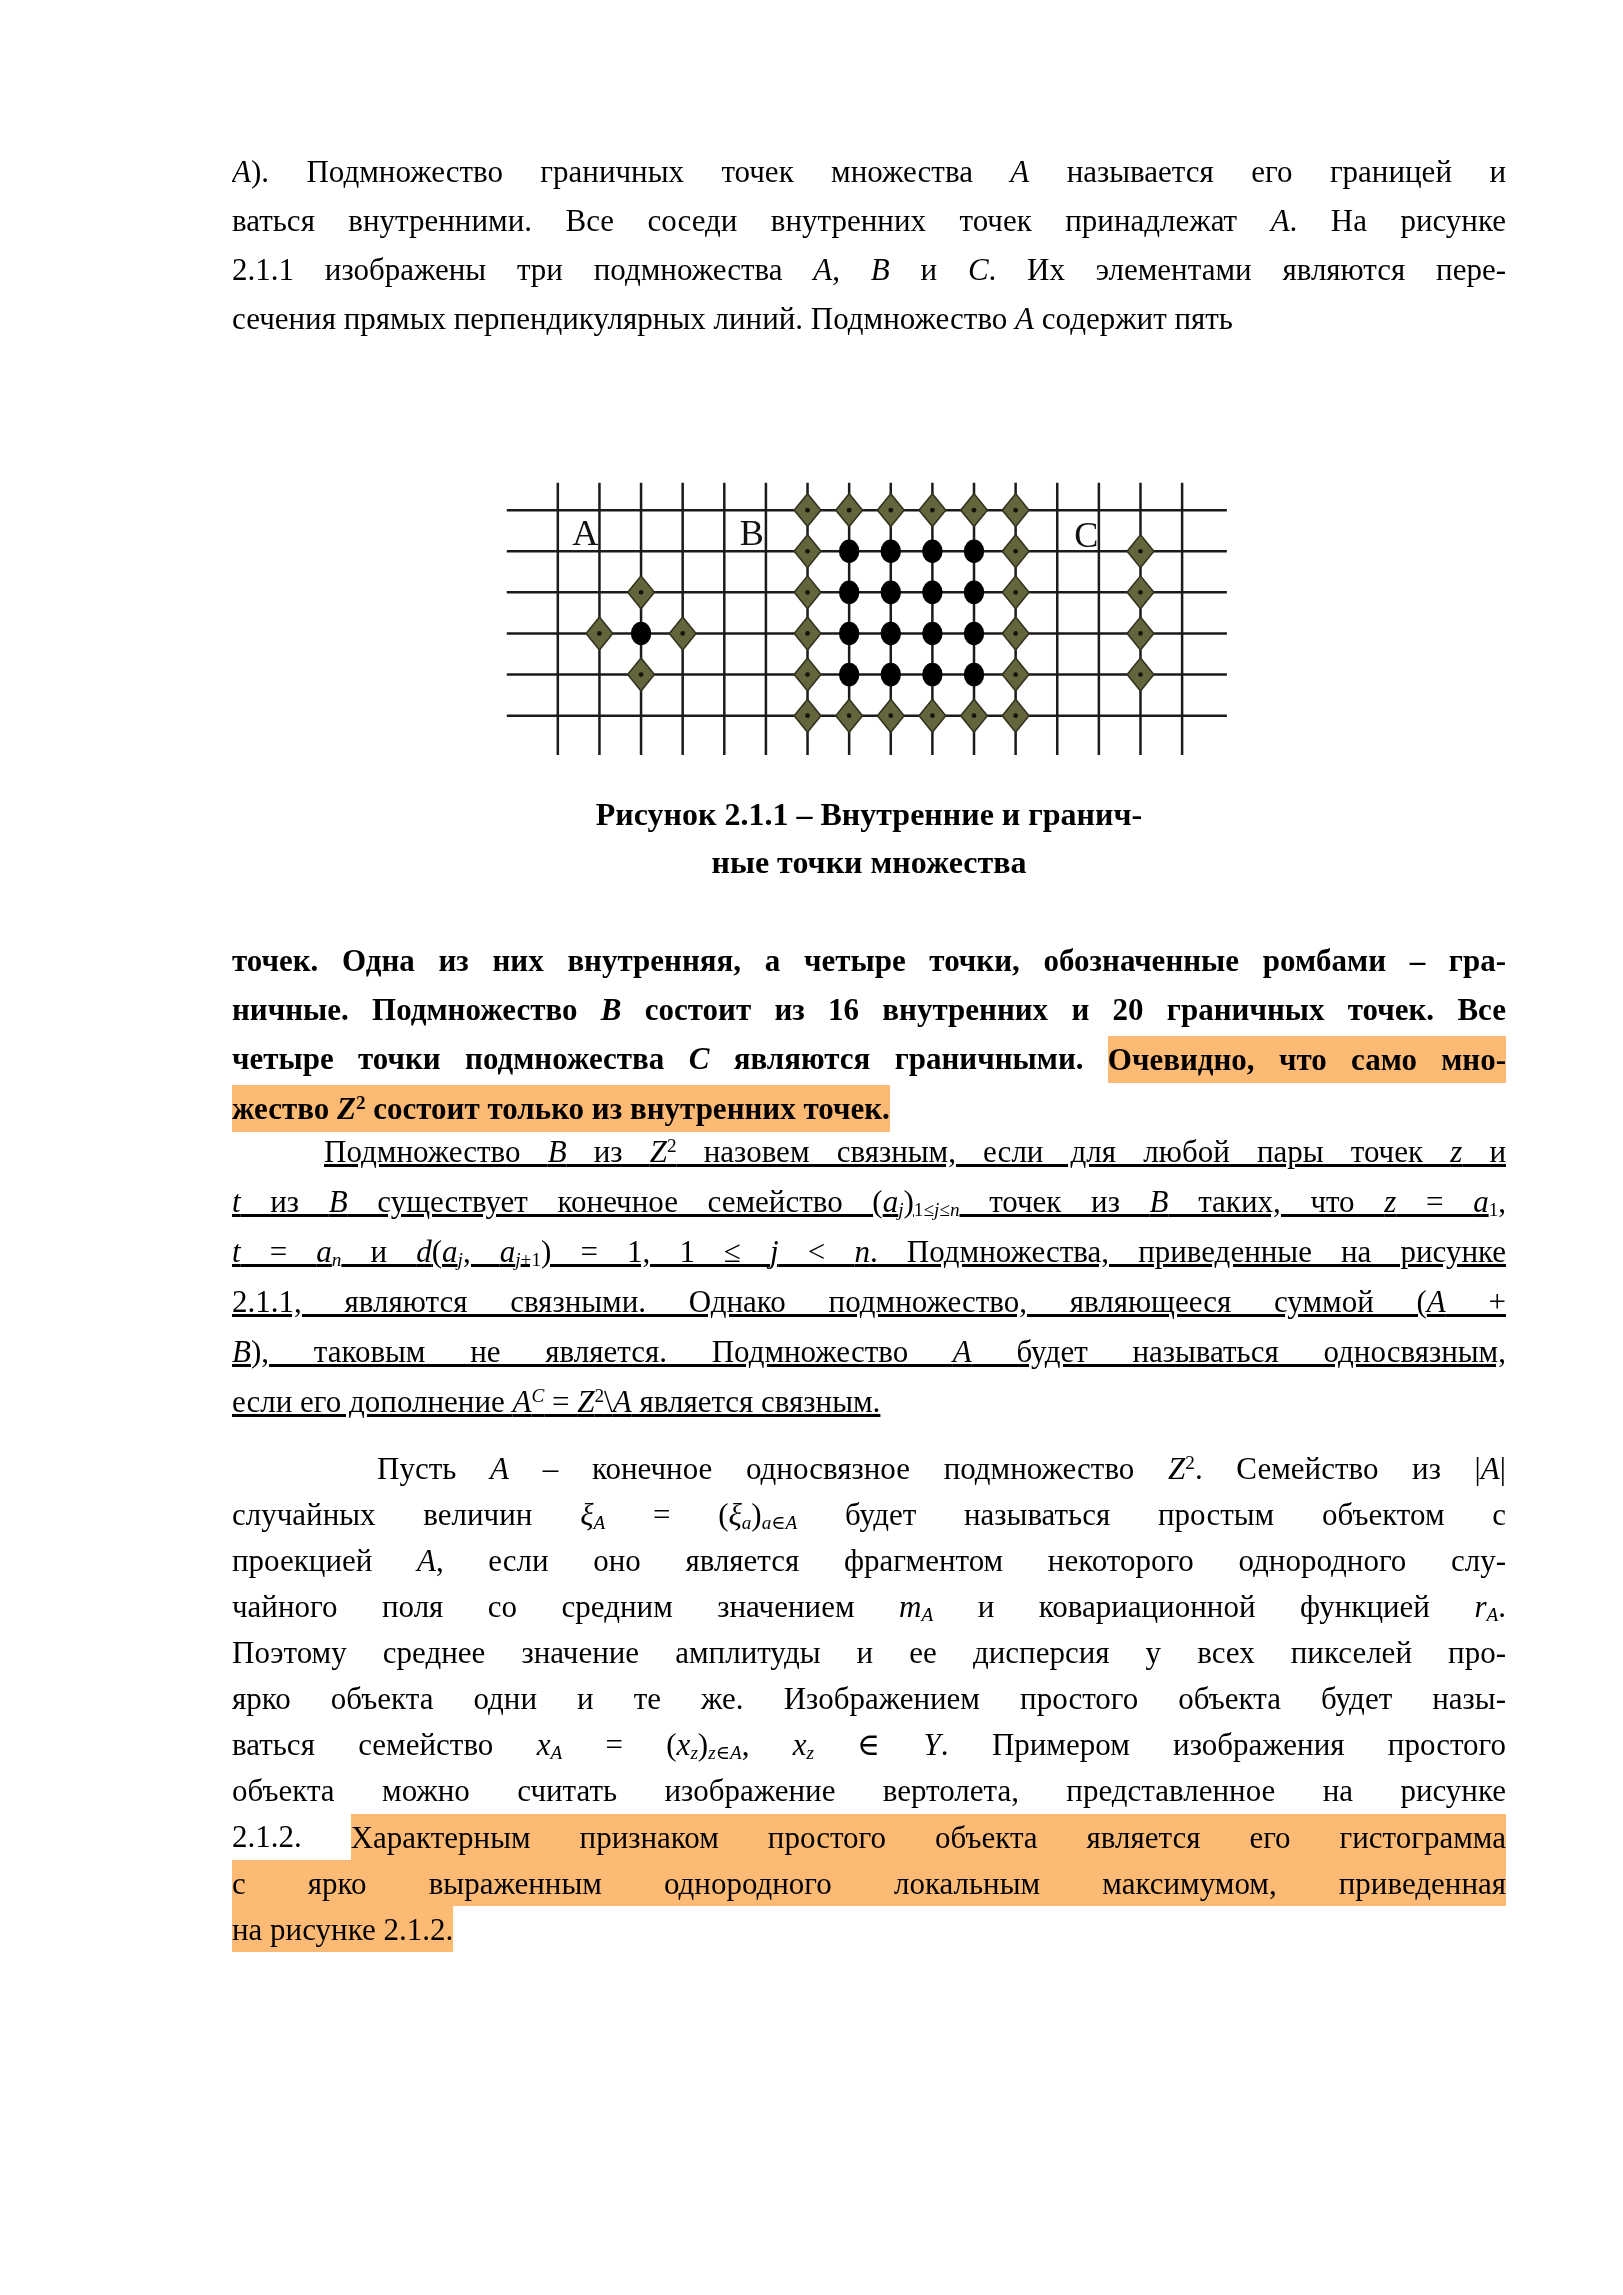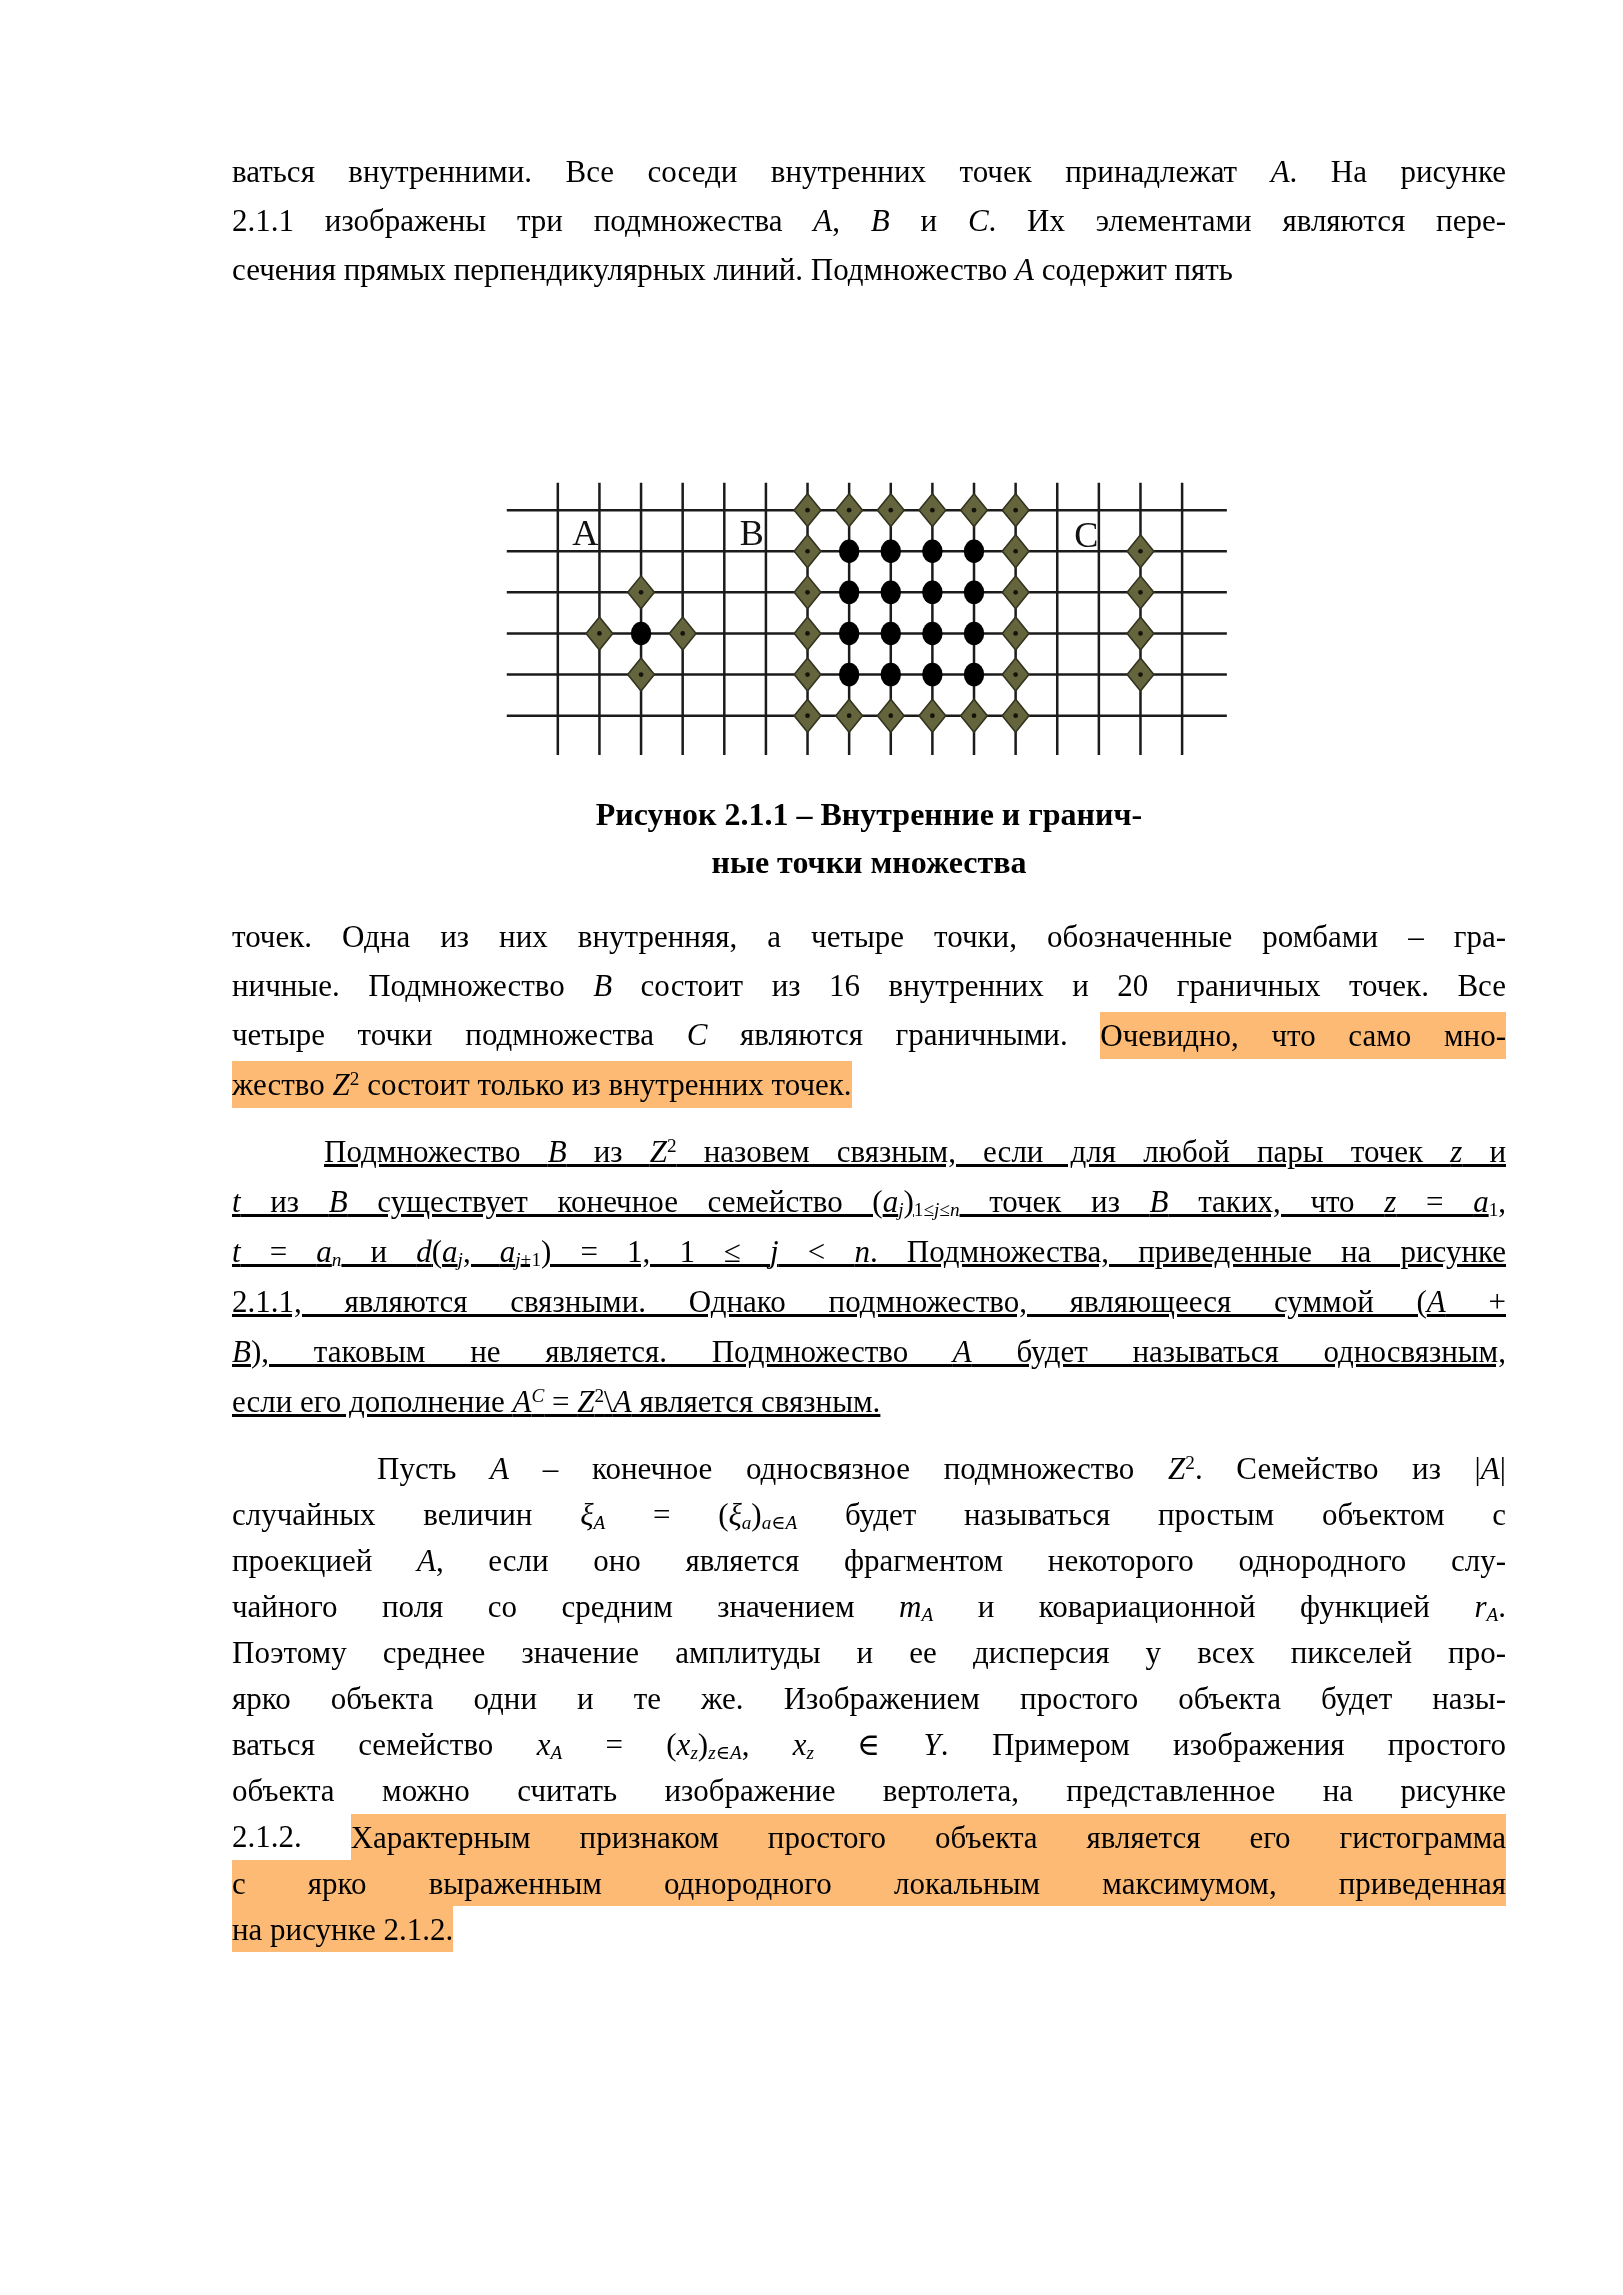--- a/index.html
+++ b/index.html
@@ -2,21 +2,21 @@
 <html style="font-size:12.6px"><head>
 <meta charset="utf-8">
 <style>
   html,body{margin:0;padding:0;background:#ffffff;}
   .page{position:relative;width:1623px;height:2295px;background:#ffffff;
         font-family:"Liberation Serif", "DejaVu Serif", serif;color:#000;overflow:hidden;}
   .para{position:absolute;left:232px;width:1274px;font-size:31px;}
   .line{display:block;text-align:justify;text-align-last:justify;overflow:hidden;}
   .line.last{text-align-last:left;}
   .p1{top:147px;}  .p1 .line{line-height:49px;height:49px;}
-  .p2{top:912px;} .p2 .line{line-height:49px;height:49px;}
+  .p2{top:936px;font-weight:bold;} .p2 .line{line-height:49px;height:49px;}
   .p3{top:1127px;} .p3 .line{line-height:50px;height:50px;text-decoration:underline;}
   .p4{top:1446px;} .p4 .line{line-height:46px;height:46px;}
   .p3 .line:first-child{padding-left:92px;}
   .p4 .line:first-child{padding-left:145px;}
   i{font-style:italic;}
   sub,sup{font-size:62%;line-height:0;}
   sup{vertical-align:0.5em;}
   sub{vertical-align:-0.22em;}
   mark{background:#fdba74;color:inherit;padding:5.5px 0 7px 0;}
   .fig{position:absolute;left:495px;top:467px;width:746px;height:302px;margin:0;}
@@ -24,20 +24,21 @@
   .caption{position:absolute;left:232px;top:790px;width:1274px;text-align:center;
            font-size:32px;line-height:48px;}
   .cap-line{display:block;font-weight:bold;}
 </style>
 </head>
 <body>
 
 <div class="page">
 
   <section class="para p1">
+      <div class="line"><i>A</i>). Подмножество граничных точек множества <i>A</i> называется его границей и</div>
       <div class="line">ваться внутренними. Все соседи внутренних точек принадлежат <i>A</i>. На рисунке</div>
       <div class="line">2.1.1 изображены три подмножества <i>A</i>, <i>B</i> и <i>C</i>. Их элементами являются пере-</div>
       <div class="line last">сечения прямых перпендикулярных линий. Подмножество <i>A</i> содержит пять</div>
     </section>
 
   <figure class="fig">
     <svg id="fig-svg" viewBox="630 595 950 385" preserveAspectRatio="none">
         <line x1="710" y1="615" x2="710" y2="962" stroke="#1b1b1b" stroke-width="3.2"></line>
         <line x1="763" y1="615" x2="763" y2="962" stroke="#1b1b1b" stroke-width="3.2"></line>
         <line x1="816" y1="615" x2="816" y2="962" stroke="#1b1b1b" stroke-width="3.2"></line>

